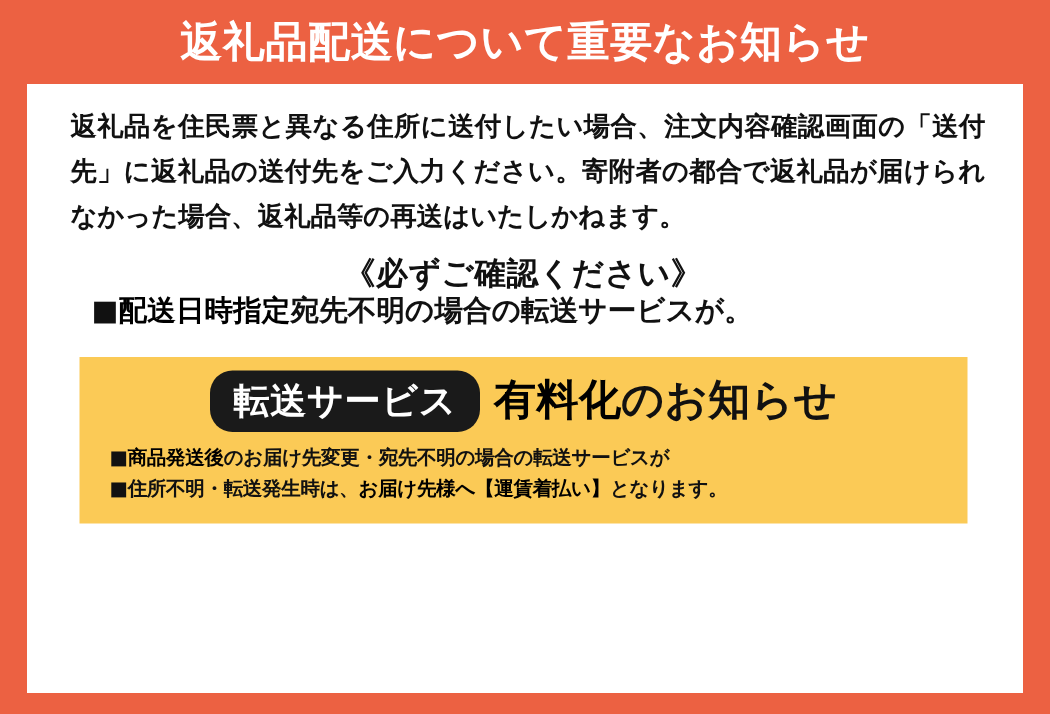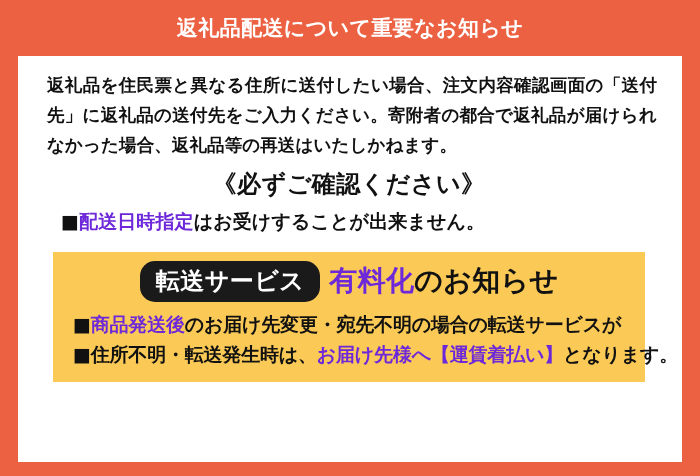--- a/index.html
+++ b/index.html
@@ -31,21 +31,21 @@
   .notice-header {
     height: 56px;
     flex: 0 0 56px;
     display: flex;
     align-items: center;
     justify-content: center;
     background: #ec6142;
   }
   .notice-header-title {
     color: #ffffff;
-    font-size: 21px;
+    font-size: 28px;
     font-weight: 700;
     letter-spacing: 0.4px;
     line-height: 1;
     white-space: nowrap;
   }
 
   
   .notice-body {
     flex: 1 1 auto;
     background: #ffffff;
@@ -64,40 +64,40 @@
     letter-spacing: 0.1px;
     margin: 0 0 0 0;
     padding: 0 6px 0 12px;
     text-align: justify;
   }
 
   
   .confirm-heading {
     text-align: center;
     color: #111111;
-    font-size: 24px;
+    font-size: 21px;
     font-weight: 700;
     line-height: 1;
-    margin: 12px 0 11px 0;
+    margin: 12px 0 0 0;
     letter-spacing: 0.5px;
   }
 
   
   .bullet-line {
     color: #111111;
     font-size: 19px;
     font-weight: 700;
     line-height: 1.55;
     letter-spacing: 0.1px;
     padding-left: 26px;
     margin: 0;
     white-space: nowrap;
   }
   .hl {
-    color: #6d28d9;
+    color: #000000;
   }
 
   
   .transfer-box {
     background: #fbca56;
     margin: 15px 0 0 18px;
     margin-right: 18px;
     padding: 9px 0 12px 0;
     box-sizing: border-box;
   }
@@ -123,21 +123,21 @@
   .transfer-heading-text {
     font-size: 28px;
     font-weight: 700;
     color: #111111;
     line-height: 1;
     white-space: nowrap;
     letter-spacing: 0.3px;
   }
   .transfer-line {
     color: #111111;
-    font-size: 19px;
+    font-size: 13px;
     font-weight: 700;
     line-height: 1.62;
     padding: 0 10px 0 20px;
     margin: 0;
     white-space: nowrap;
   }
   .transfer-line.indent {
     padding-left: 36px;
   }
   .transfer-line.tight {
@@ -153,21 +153,21 @@
     <div class="notice-header-title">返礼品配送について重要なお知らせ</div>
   </div>
 
   <div class="notice-body">
 
     <p class="intro-paragraph">返礼品を住民票と異なる住所に送付したい場合、注文内容確認画面の「送付先」に返礼品の送付先をご入力ください。寄附者の都合で返礼品が届けられなかった場合、返礼品等の再送はいたしかねます。</p>
 
     <div class="confirm-heading">《必ずご確認ください》</div>
 
     <div class="bullet-line">
-      <span>■</span><span class="hl">配送日時指定</span><span>はお受けすることが出来ません。</span>
+      <span>■</span><span class="hl">配送日時指定</span><span>宛先不明の場合の転送サービスが。</span>
     </div>
 
 
     <div class="transfer-box">
 
       <div class="transfer-heading">
         <span class="transfer-pill">転送サービス</span>
         <span class="transfer-heading-text"><span class="hl">有料化</span><span>のお知らせ</span></span>
       </div>
 

